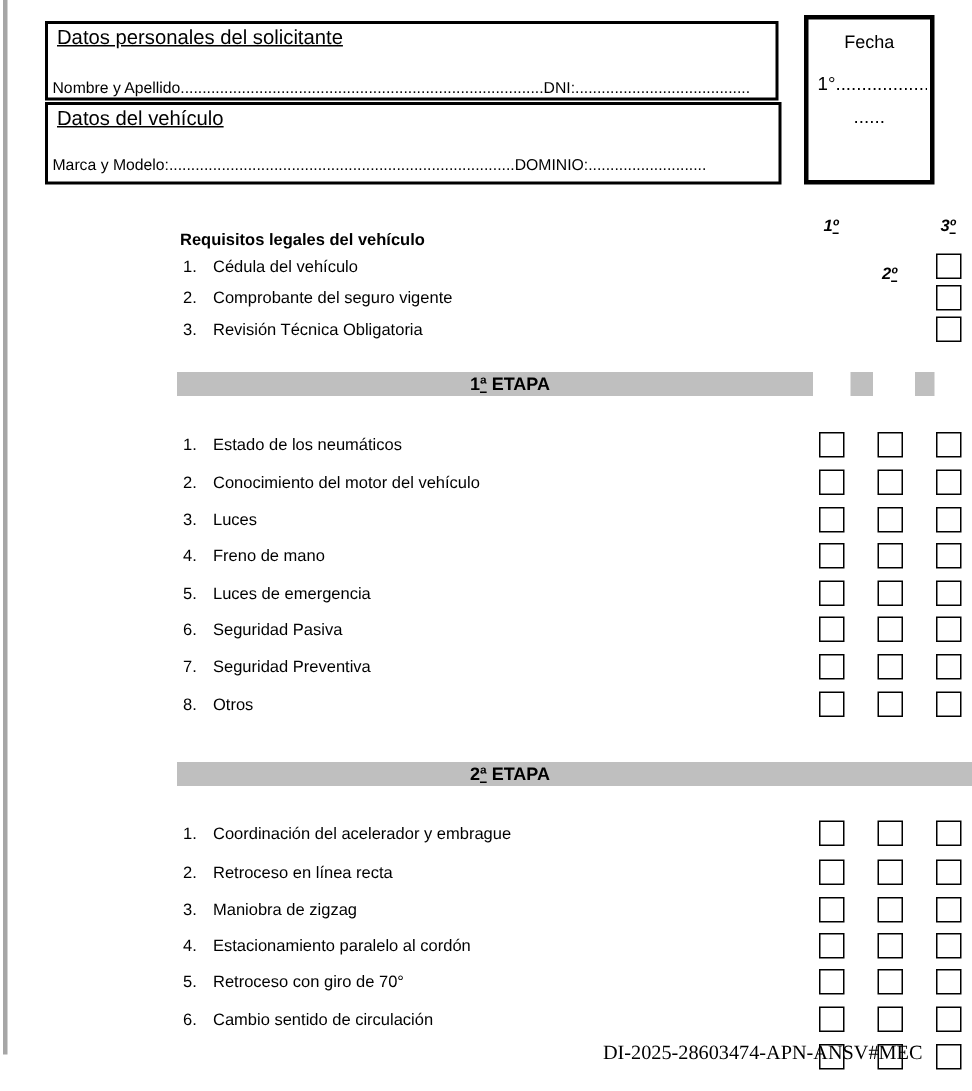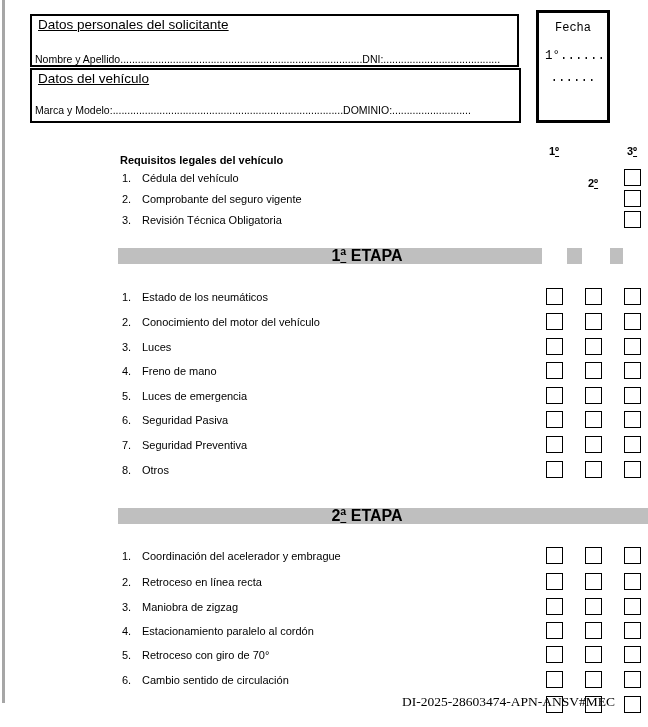--- a/index.html
+++ b/index.html
@@ -5,30 +5,30 @@
   html,body{margin:0;padding:0;background:#fff;}
   .page{position:relative;width:648px;height:727px;background:#ffffff;
         font-family:"Liberation Sans",sans-serif;color:#000;overflow:hidden;}
   .edge{position:absolute;left:2px;top:0;width:3px;height:703px;background:#a6a6a6;}
   .bx{position:absolute;border:2.5px solid #000;background:#fff;box-sizing:border-box;}
   .bx-title{position:absolute;left:6px;top:1px;font-size:13.5px;text-decoration:underline;white-space:nowrap;}
   .fill-line{position:absolute;left:3px;right:2px;font-size:10.5px;white-space:nowrap;overflow:hidden;}
   .datebox-title{position:absolute;left:0;right:0;top:8px;text-align:center;font-size:12px;}
   .dateline1{position:absolute;left:6px;top:36px;font-size:12.5px;white-space:nowrap;overflow:hidden;right:2px;}
   .dateline2{position:absolute;left:0;right:0;top:58px;text-align:center;font-size:12.5px;}
-  .hdr{position:absolute;top:145px;width:18px;text-align:center;font-weight:bold;font-size:11px;}
+  .hdr{position:absolute;top:145px;width:18px;text-align:center;font-weight:bold;font-size:11px;font-style:italic;}
   .sec-title{position:absolute;left:120px;top:154px;font-weight:bold;font-size:11px;}
   .row{position:absolute;left:122px;width:524px;height:18px;font-size:11px;line-height:18px;}
   .row .num{position:absolute;left:0;}
   .row .lbl{position:absolute;left:20px;white-space:nowrap;}
   .cb{position:absolute;top:0;width:15px;height:15px;border:1.6px solid #000;background:#fff;}
   .cb1{left:424px;} .cb2{left:463px;} .cb3{left:502px;}
   .bar{position:absolute;height:16px;background:#bfbfbf;}
   .bar-txt{position:absolute;left:0;width:444px;text-align:center;font-weight:bold;
-           font-size:16px;line-height:16px;padding-left:27px;}
+           font-size:12px;line-height:16px;}
   .grayblock{position:absolute;height:16px;background:#bfbfbf;}
   .ord{text-decoration:underline;}
   .footer-txt{position:absolute;font-family:"Liberation Serif",serif;z-index:6;white-space:nowrap;}
 </style>
 </head>
 <body>
 
 <div class="page">
 
   <div class="edge"></div>
@@ -38,21 +38,21 @@
     <div class="fill-line" style="bottom:5px;"><span>Marca y Modelo:</span><span>...............................................................................</span><span>DOMINIO:</span><span>...........................</span>
     </div>
   </div>
 
   <div class="bx" style="left:30px;top:14px;width:489px;height:53px;">
     <div class="bx-title">Datos personales del solicitante</div>
     <div class="fill-line" style="bottom:0;"><span>Nombre y Apellido</span><span>...................................................................................</span><span>DNI:</span><span>........................................</span>
     </div>
   </div>
 
-  <div class="bx" style="left:536px;top:10px;width:74px;height:113px;border-width:3px;font-family:Liberation Mono, monospace;">
+  <div class="bx" style="left:536px;top:10px;width:87px;height:113px;border-width:3px;">
     <div class="datebox-title">Fecha</div>
     <div class="dateline1">1°..................</div>
     <div class="dateline2">......</div>
   </div>
 
   <div class="hdr" style="left:545px;"><span>1</span><span class="ord">º</span></div>
   <div class="hdr" style="left:584px;margin-top:32px;"><span>2</span><span class="ord">º</span></div>
   <div class="hdr" style="left:623px;"><span>3</span><span class="ord">º</span></div>
 
   <div class="sec-title">Requisitos legales del vehículo</div>

